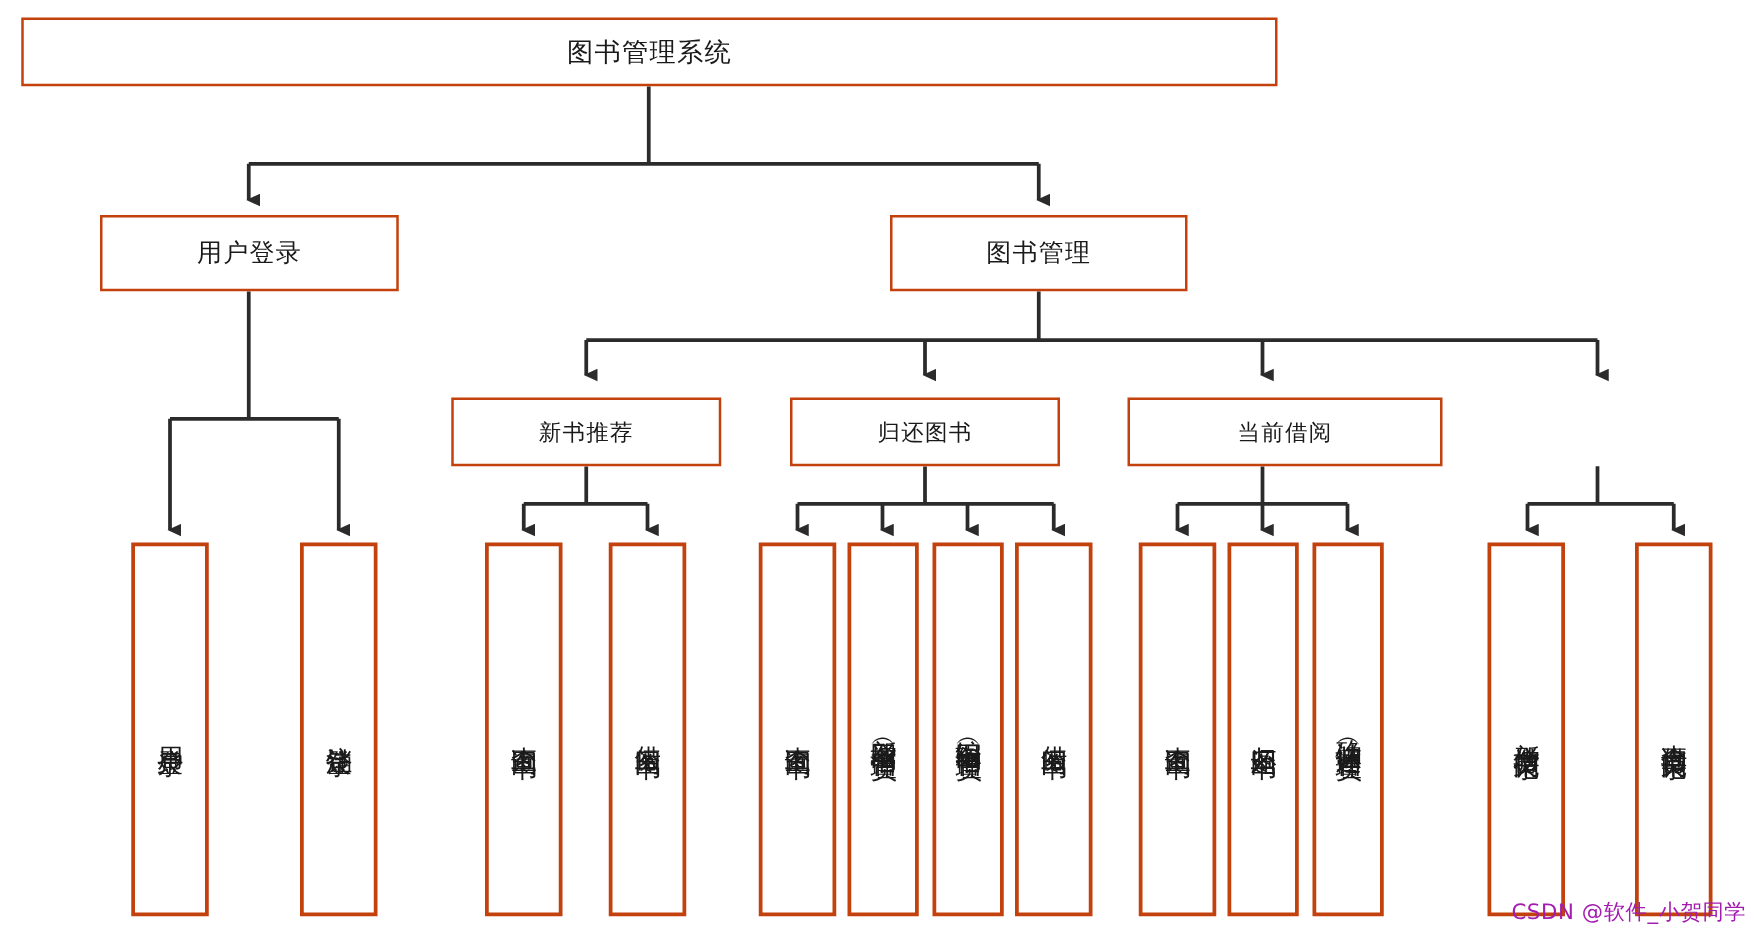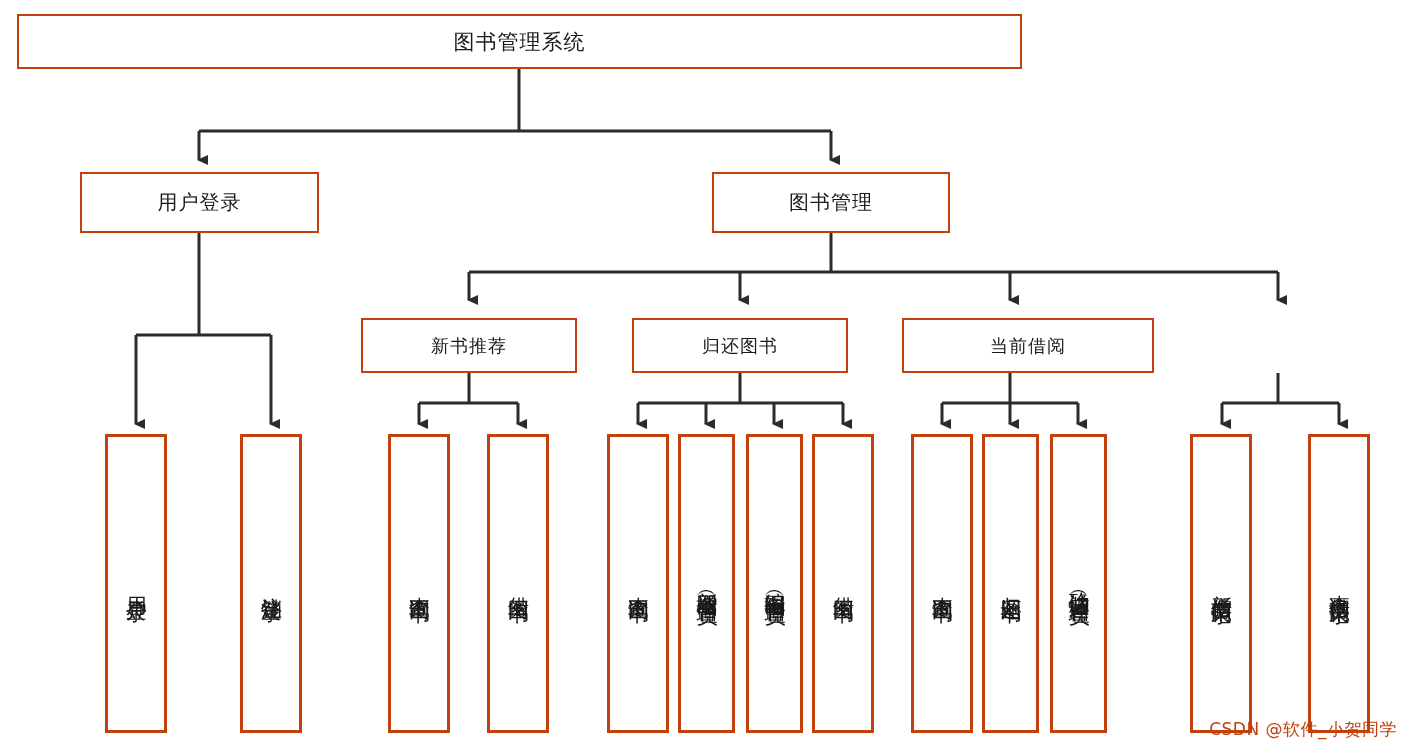--- a/index.html
+++ b/index.html
@@ -60,21 +60,21 @@
   }
   .htext {
     white-space: nowrap;
     letter-spacing: 1px;
   }
   #watermark {
     position: absolute;
     right: 8px;
     bottom: 6px;
     font-size: 17px;
-    color: #c2410c;
+    color: #a21caf;
     letter-spacing: 0.5px;
     white-space: nowrap;
   }
 </style>
 </head>
 <body>
 
 <div id="canvas">
 
   <svg id="wires" viewBox="0 0 1405 747">

